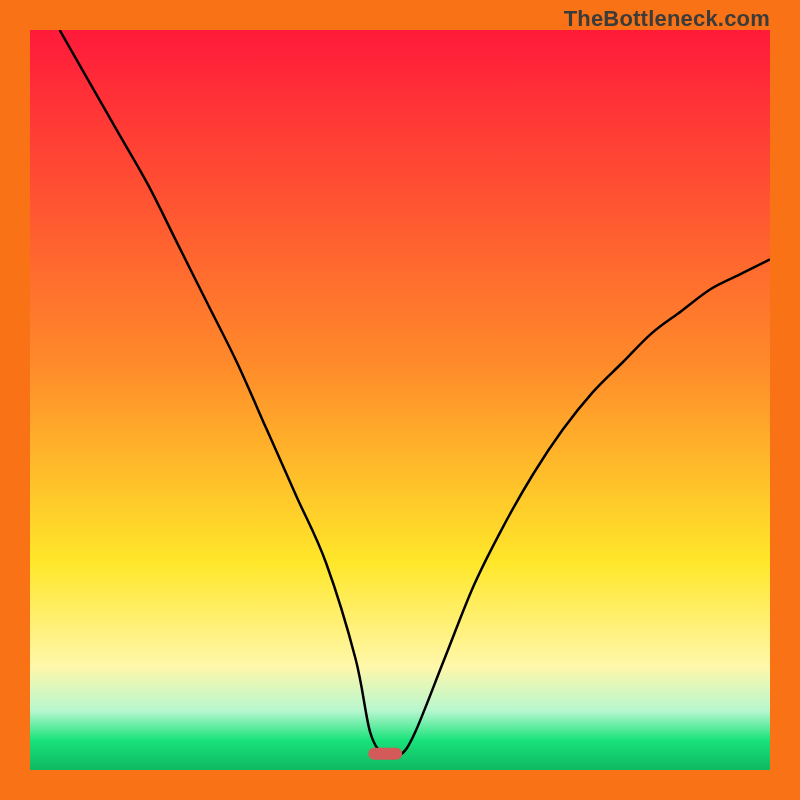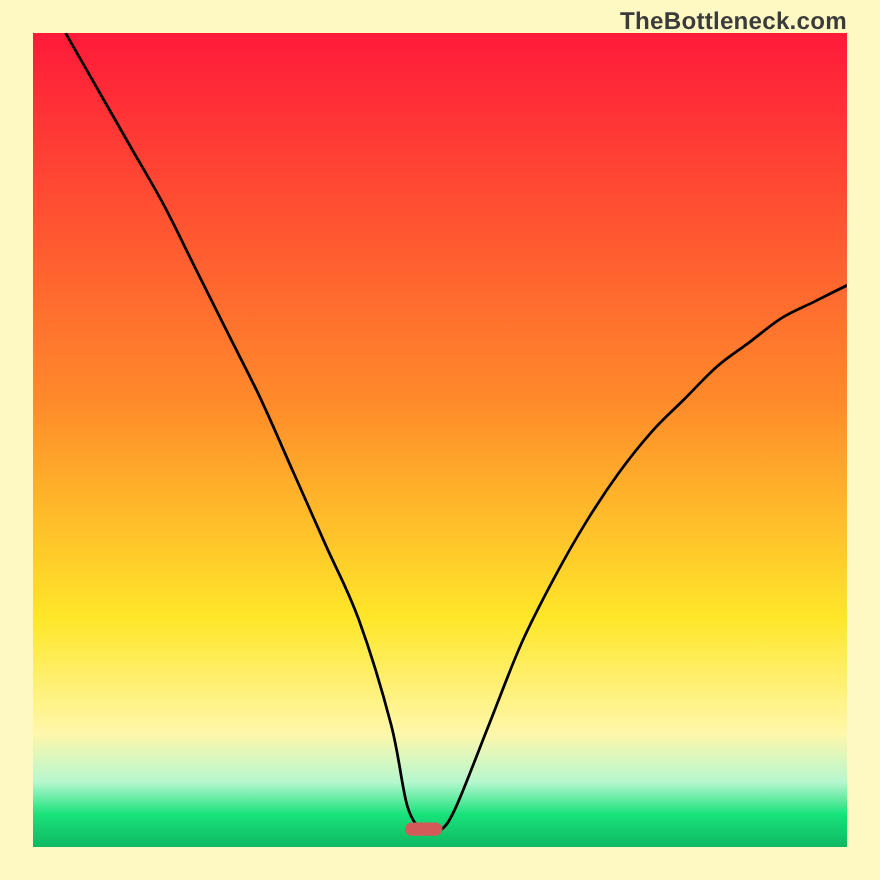--- a/index.html
+++ b/index.html
@@ -8,21 +8,21 @@
     width: 800px;
     height: 800px;
     background: #000;
     overflow: hidden;
     font-family: Arial, Helvetica, sans-serif;
   }
   .stage {
     position: relative;
     width: 800px;
     height: 800px;
-    background: #fef9c3;
+    background: #f97316;
   }
   .plot-area {
     position: absolute;
     left: 30px;
     top: 30px;
     width: 740px;
     height: 740px;
     overflow: hidden;
   }
   .gradient {

